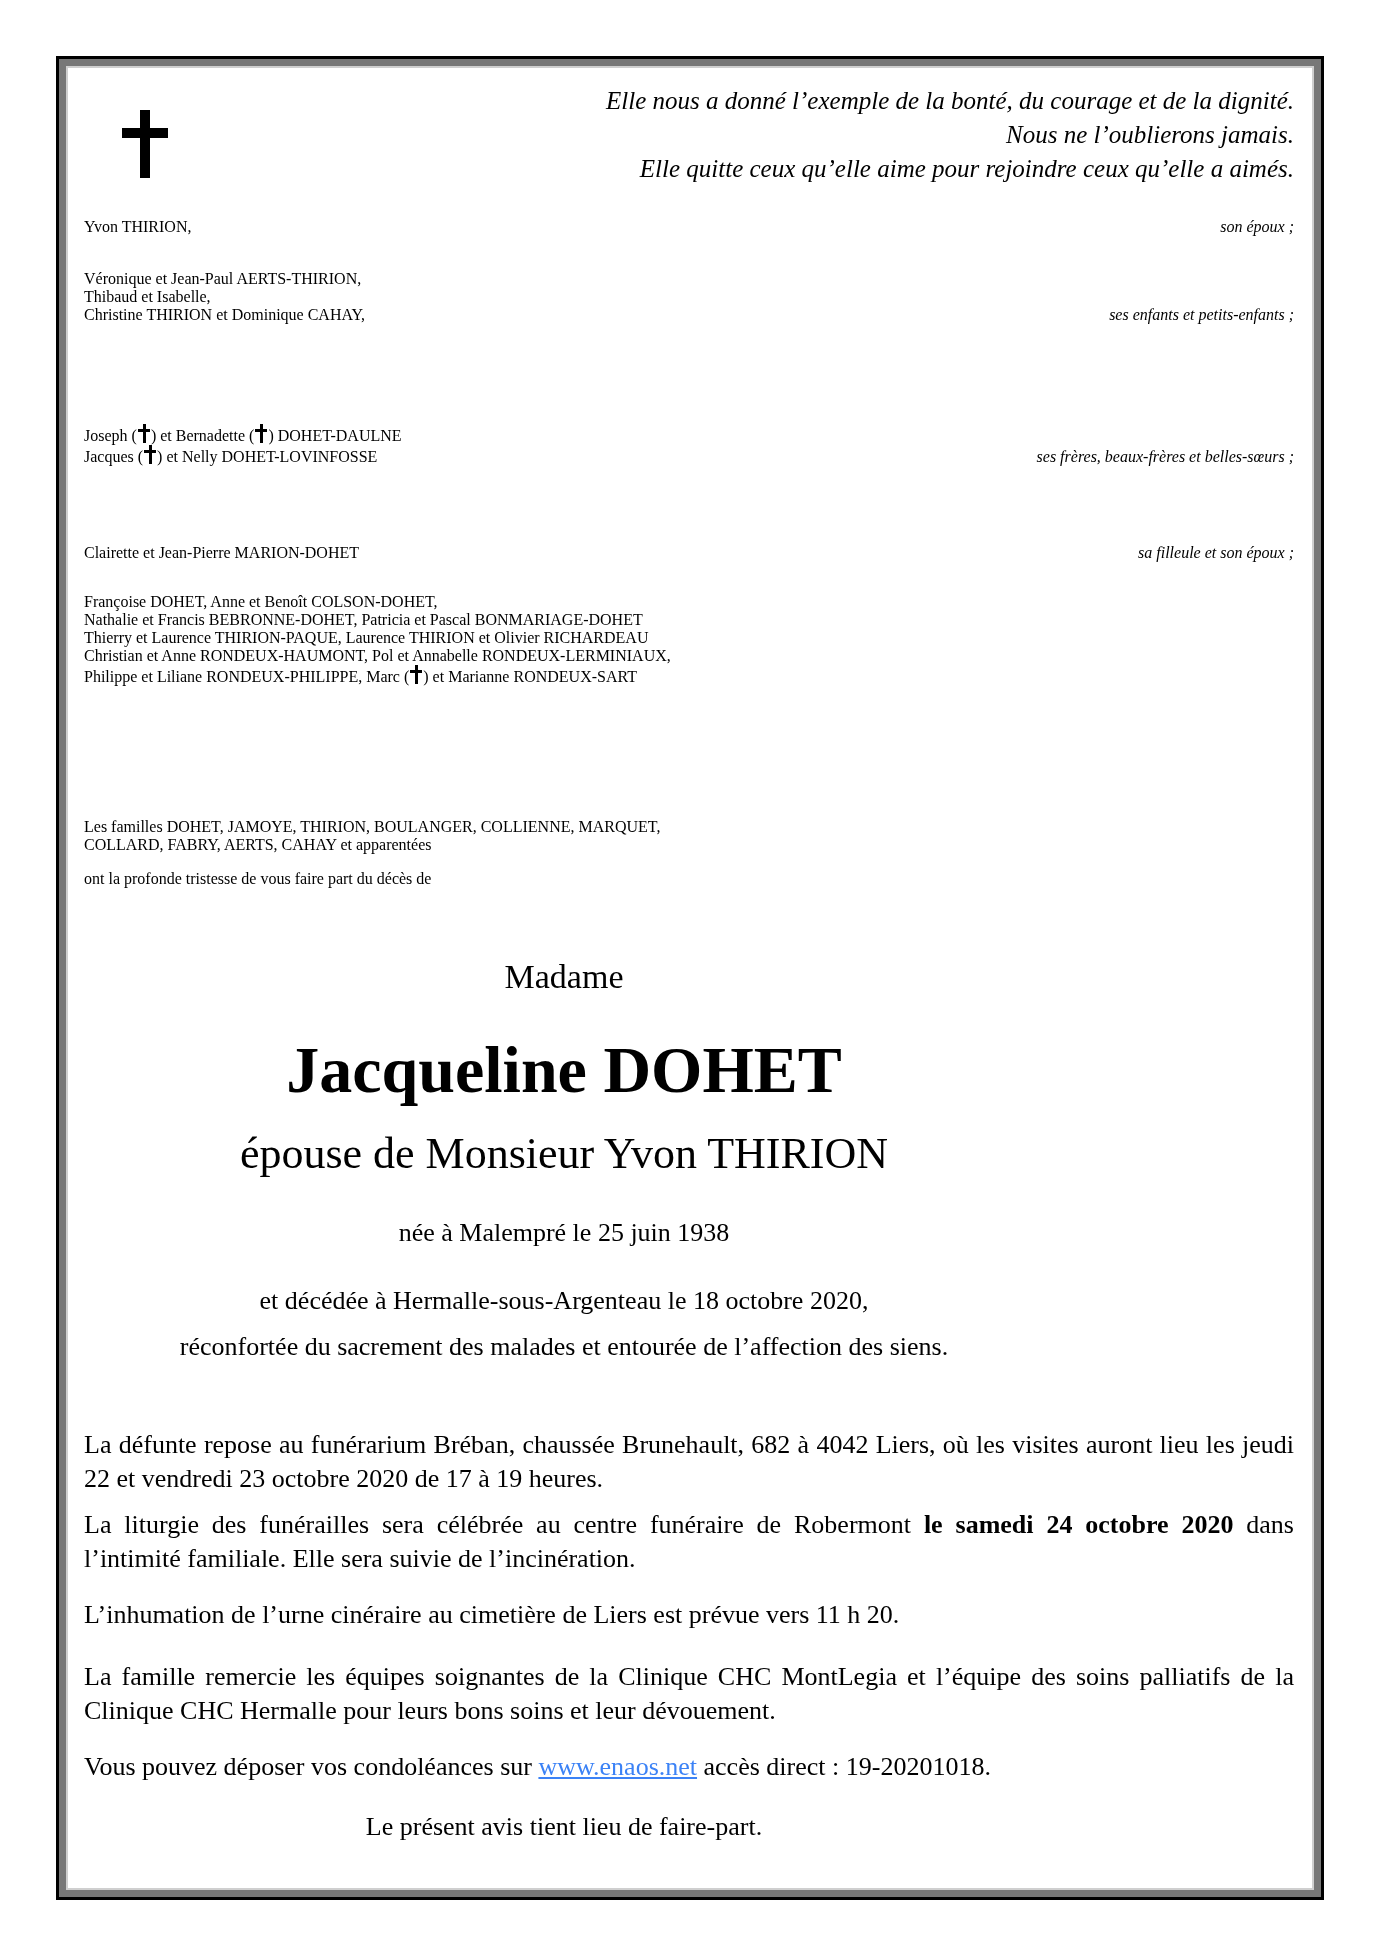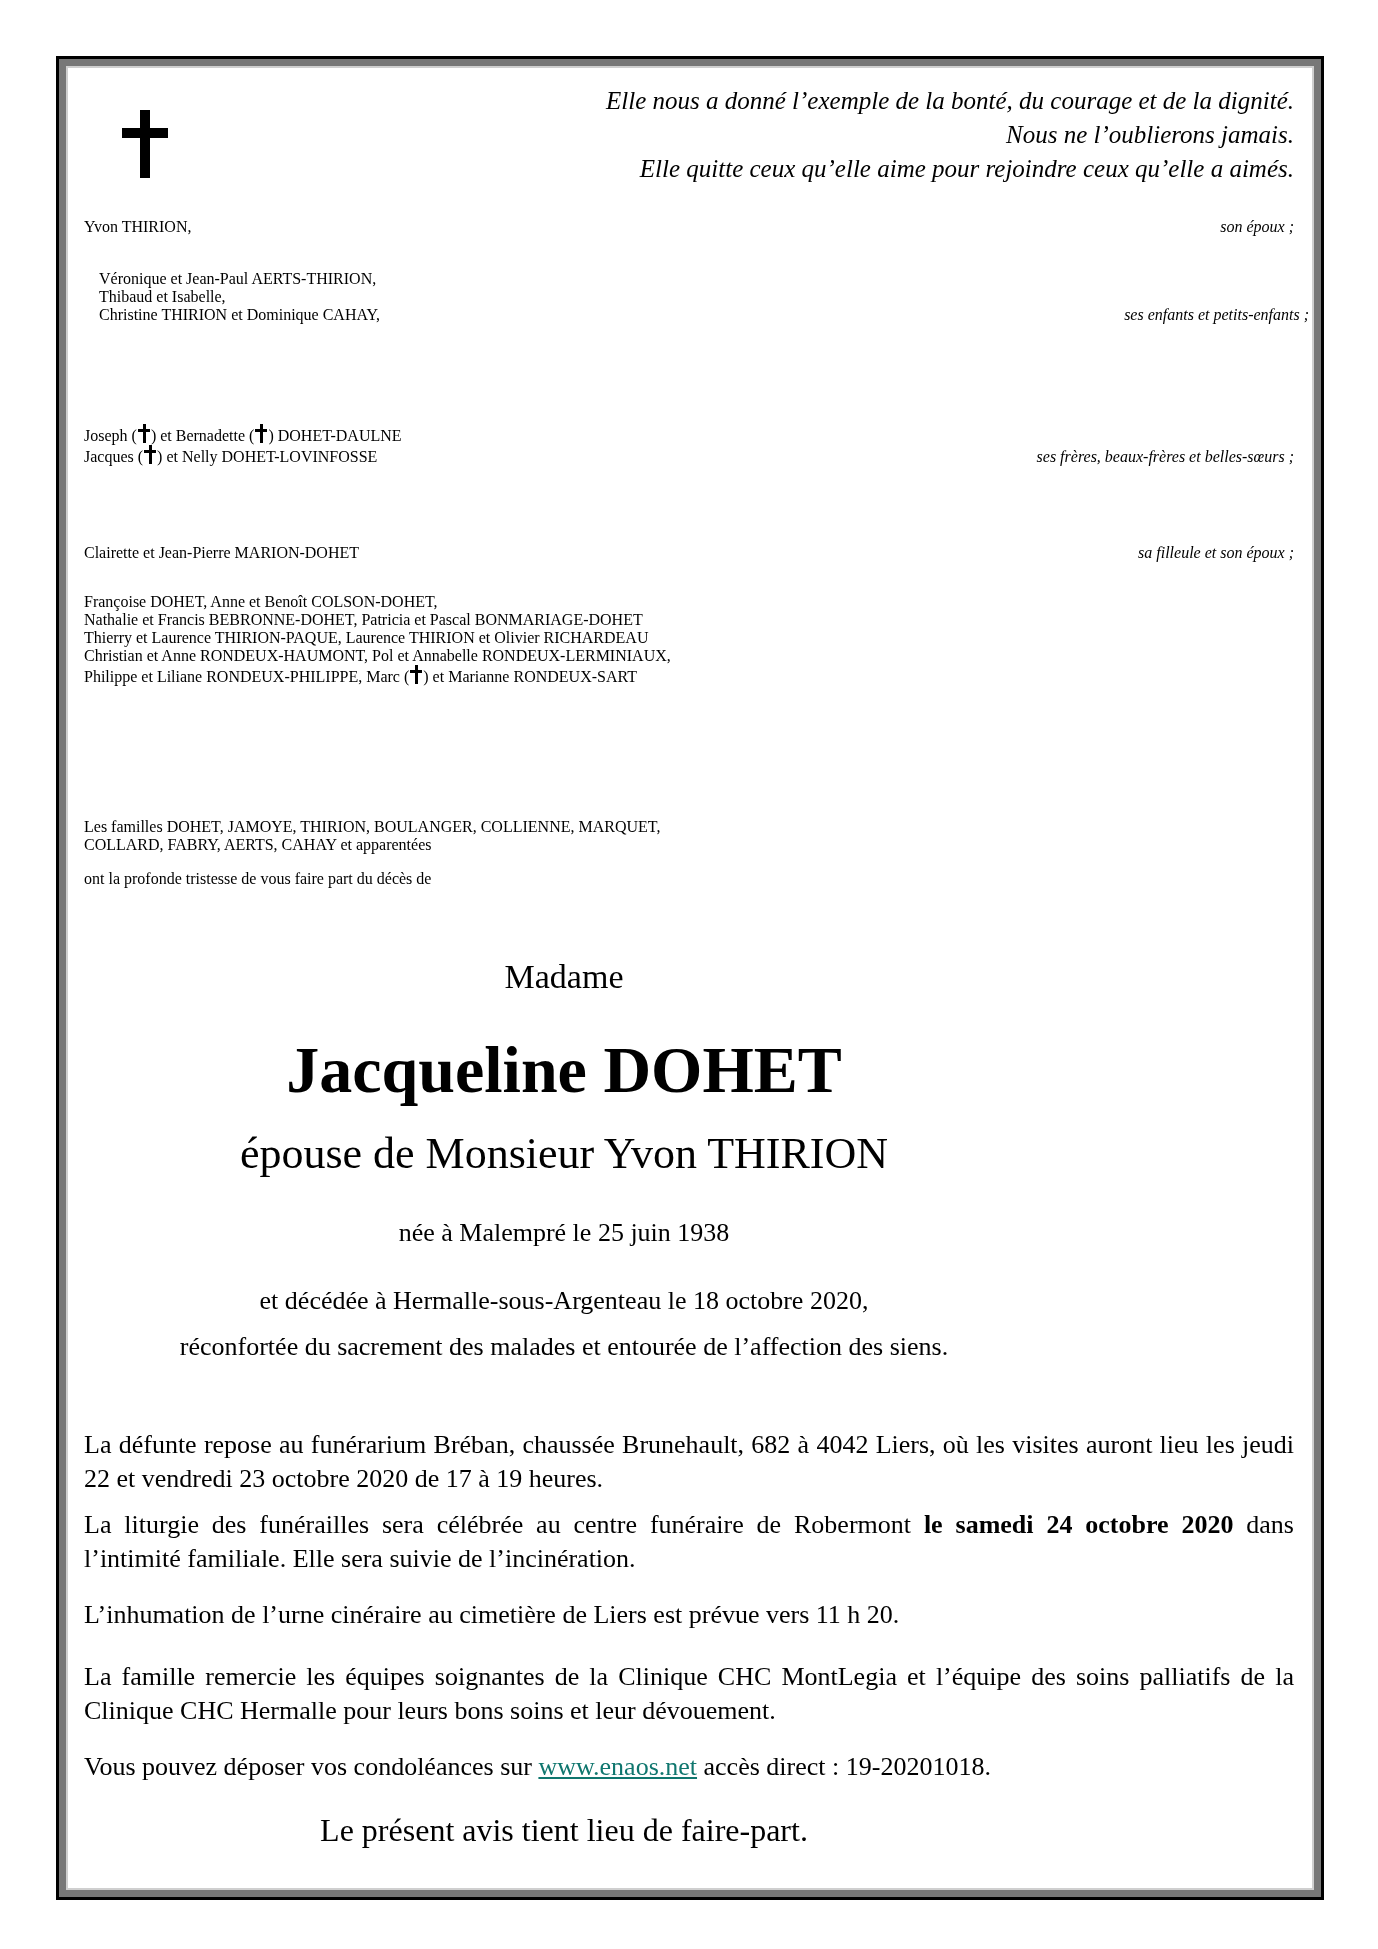--- a/index.html
+++ b/index.html
@@ -21,21 +21,21 @@
   .row .rel { position: absolute; right: 0; bottom: 0; font-style: italic; white-space: nowrap; }
   .line { white-space: nowrap; }
   .mini-cross { display: inline-block; position: relative; width: 12px; height: 19px; margin: 0 1px; vertical-align: -2px; }
   .mini-cross::before { content: ""; position: absolute; left: 5px; top: 0; width: 3px; height: 19px; background: #000; }
   .mini-cross::after { content: ""; position: absolute; left: 0; top: 5px; width: 12px; height: 3px; background: #000; }
   .center { position: absolute; left: 56px; width: 1016px; text-align: center; white-space: nowrap; }
   .madame { font-size: 34px; }
   .name { font-size: 66px; font-weight: bold; letter-spacing: 0px; }
   .spouse { font-size: 44px; }
   .para { position: absolute; left: 84px; width: 1210px; text-align: justify; font-size: 26px; line-height: 34px; }
-  a.link { color: #0f766e; text-decoration: underline; }
+  a.link { color: #3b82f6; text-decoration: underline; }
   b { font-weight: bold; }
 </style>
 </head>
 <body>
 
 <div class="frame"></div>
 
 <div class="cross">
     <div class="v"></div>
     <div class="h"></div>
@@ -47,21 +47,21 @@
   <div>Elle quitte ceux qu’elle aime pour rejoindre ceux qu’elle a aimés.</div>
 </div>
 
 <div class="row" style="top:218px;">
   <div class="names">
       <div>Yvon THIRION,</div>
     </div>
   <div class="rel">son époux ;</div>
 </div>
 
-<div class="row" style="top:270px;margin-left:15px;">
+<div class="row" style="top:270px;">
   <div class="names">
     <div>Véronique et Jean-Paul AERTS-THIRION,</div>
     <div>Thibaud et Isabelle,</div>
     <div>Christine THIRION et Dominique CAHAY,</div>
   </div>
   <div class="rel">ses enfants et petits-enfants ;</div>
 </div>
 
 <div class="row" style="top:424px;">
   <div class="names">
@@ -104,13 +104,13 @@
 <div class="center spouse" style="top:1128px;">épouse de Monsieur Yvon THIRION</div>
 <div class="center" style="top:1218px; font-size:26px;">née à Malempré le 25 juin 1938</div>
 <div class="center" style="top:1286px; font-size:26px;">et décédée à Hermalle-sous-Argenteau le 18 octobre 2020,</div>
 <div class="center" style="top:1332px; font-size:26px;">réconfortée du sacrement des malades et entourée de l’affection des siens.</div>
 
 <div class="para" style="top:1428px;">La défunte repose au funérarium Bréban, chaussée Brunehault, 682 à 4042 Liers, où les visites auront lieu les jeudi 22 et vendredi 23 octobre 2020 de 17 à 19 heures.</div>
 <div class="para" style="top:1508px;"><span>La liturgie des funérailles sera célébrée au centre funéraire de Robermont </span><b>le samedi 24 octobre 2020</b><span> dans l’intimité familiale. Elle sera suivie de l’incinération.</span></div>
 <div class="para" style="top:1598px;">L’inhumation de l’urne cinéraire au cimetière de Liers est prévue vers 11 h 20.</div>
 <div class="para" style="top:1660px;">La famille remercie les équipes soignantes de la Clinique CHC MontLegia et l’équipe des soins palliatifs de la Clinique CHC Hermalle pour leurs bons soins et leur dévouement.</div>
 <div class="para" style="top:1750px; text-align:left;"><span>Vous pouvez déposer vos condoléances sur </span><a class="link" href="#">www.enaos.net</a><span> accès direct : 19-20201018.</span></div>
-<div class="center" style="top:1812px; font-size:32px;">Le présent avis tient lieu de faire-part.</div>
+<div class="center" style="top:1812px; font-size:26px;">Le présent avis tient lieu de faire-part.</div>
 
 </body></html>

